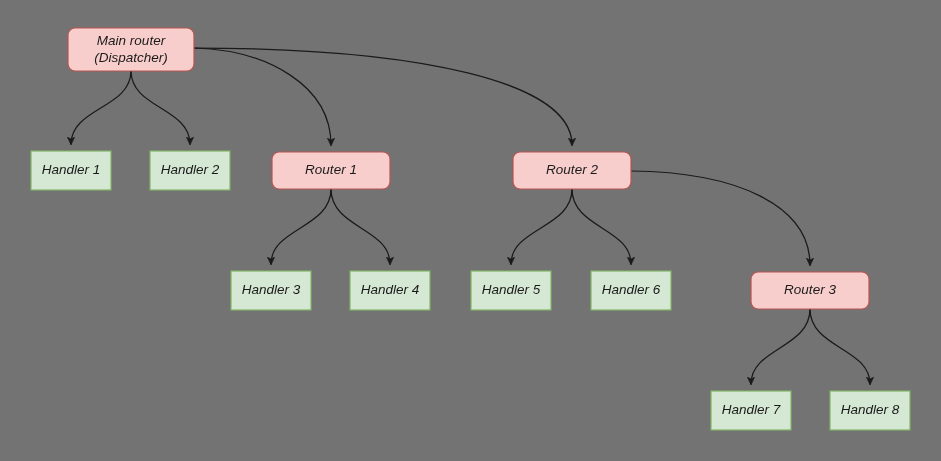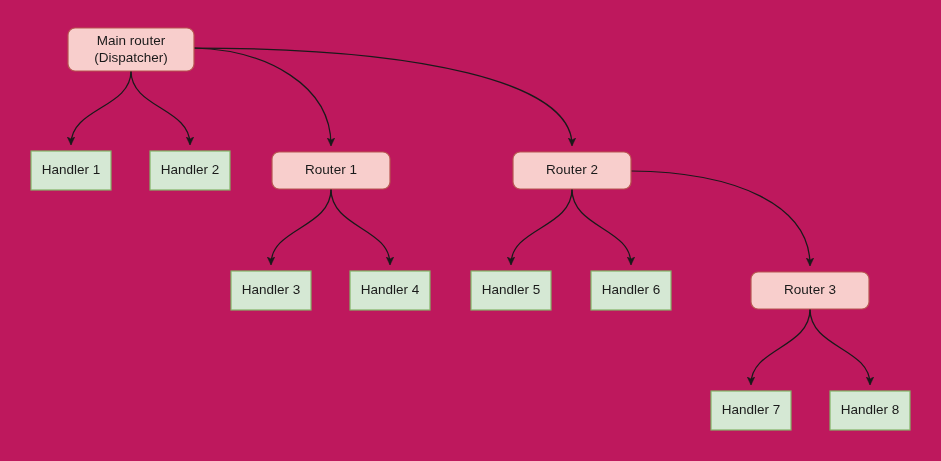--- a/index.html
+++ b/index.html
@@ -10,21 +10,22 @@
   body {
     width: 941px;
     height: 461px;
     font-family: "Liberation Sans", sans-serif;
     overflow: hidden;
   }
   #diagram-canvas {
     position: relative;
     width: 941px;
     height: 461px;
-    background: #be185d;
+    background: #737373;
+    font-style: italic;
   }
   svg.layer {
     position: absolute;
     top: 0;
     left: 0;
     width: 941px;
     height: 461px;
   }
   .node-rect {
     stroke-width: 1.2px;

